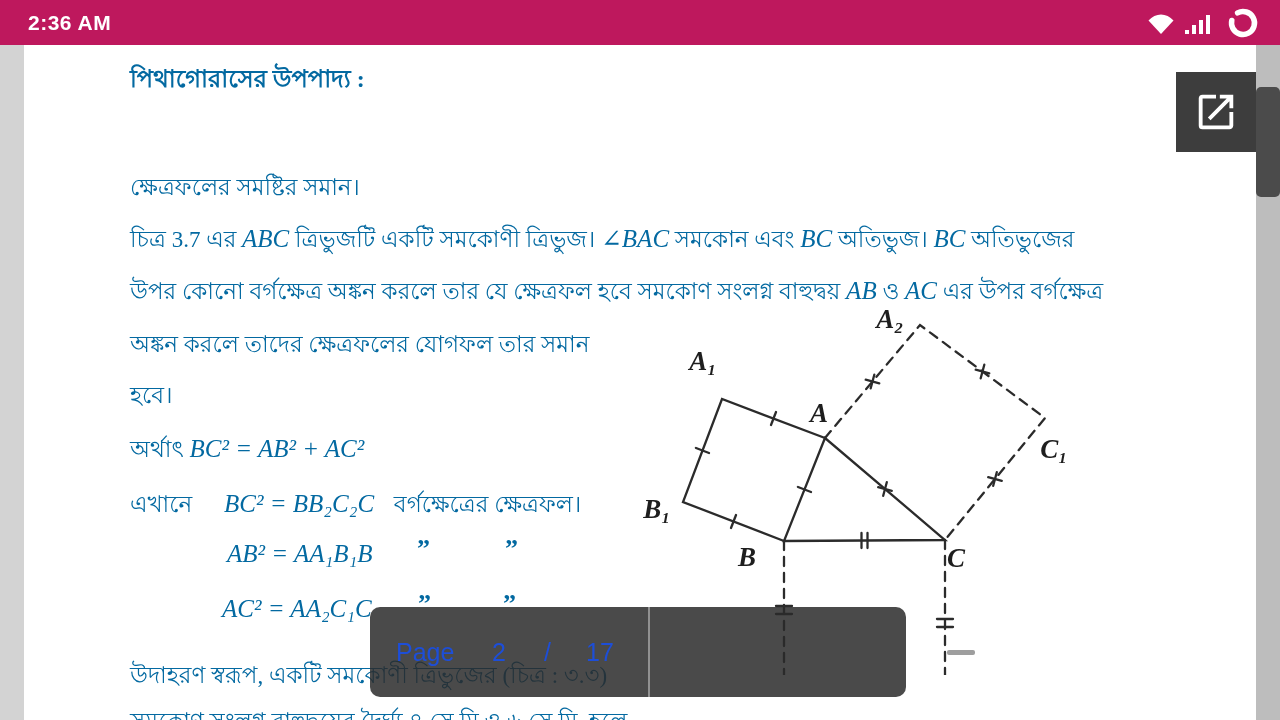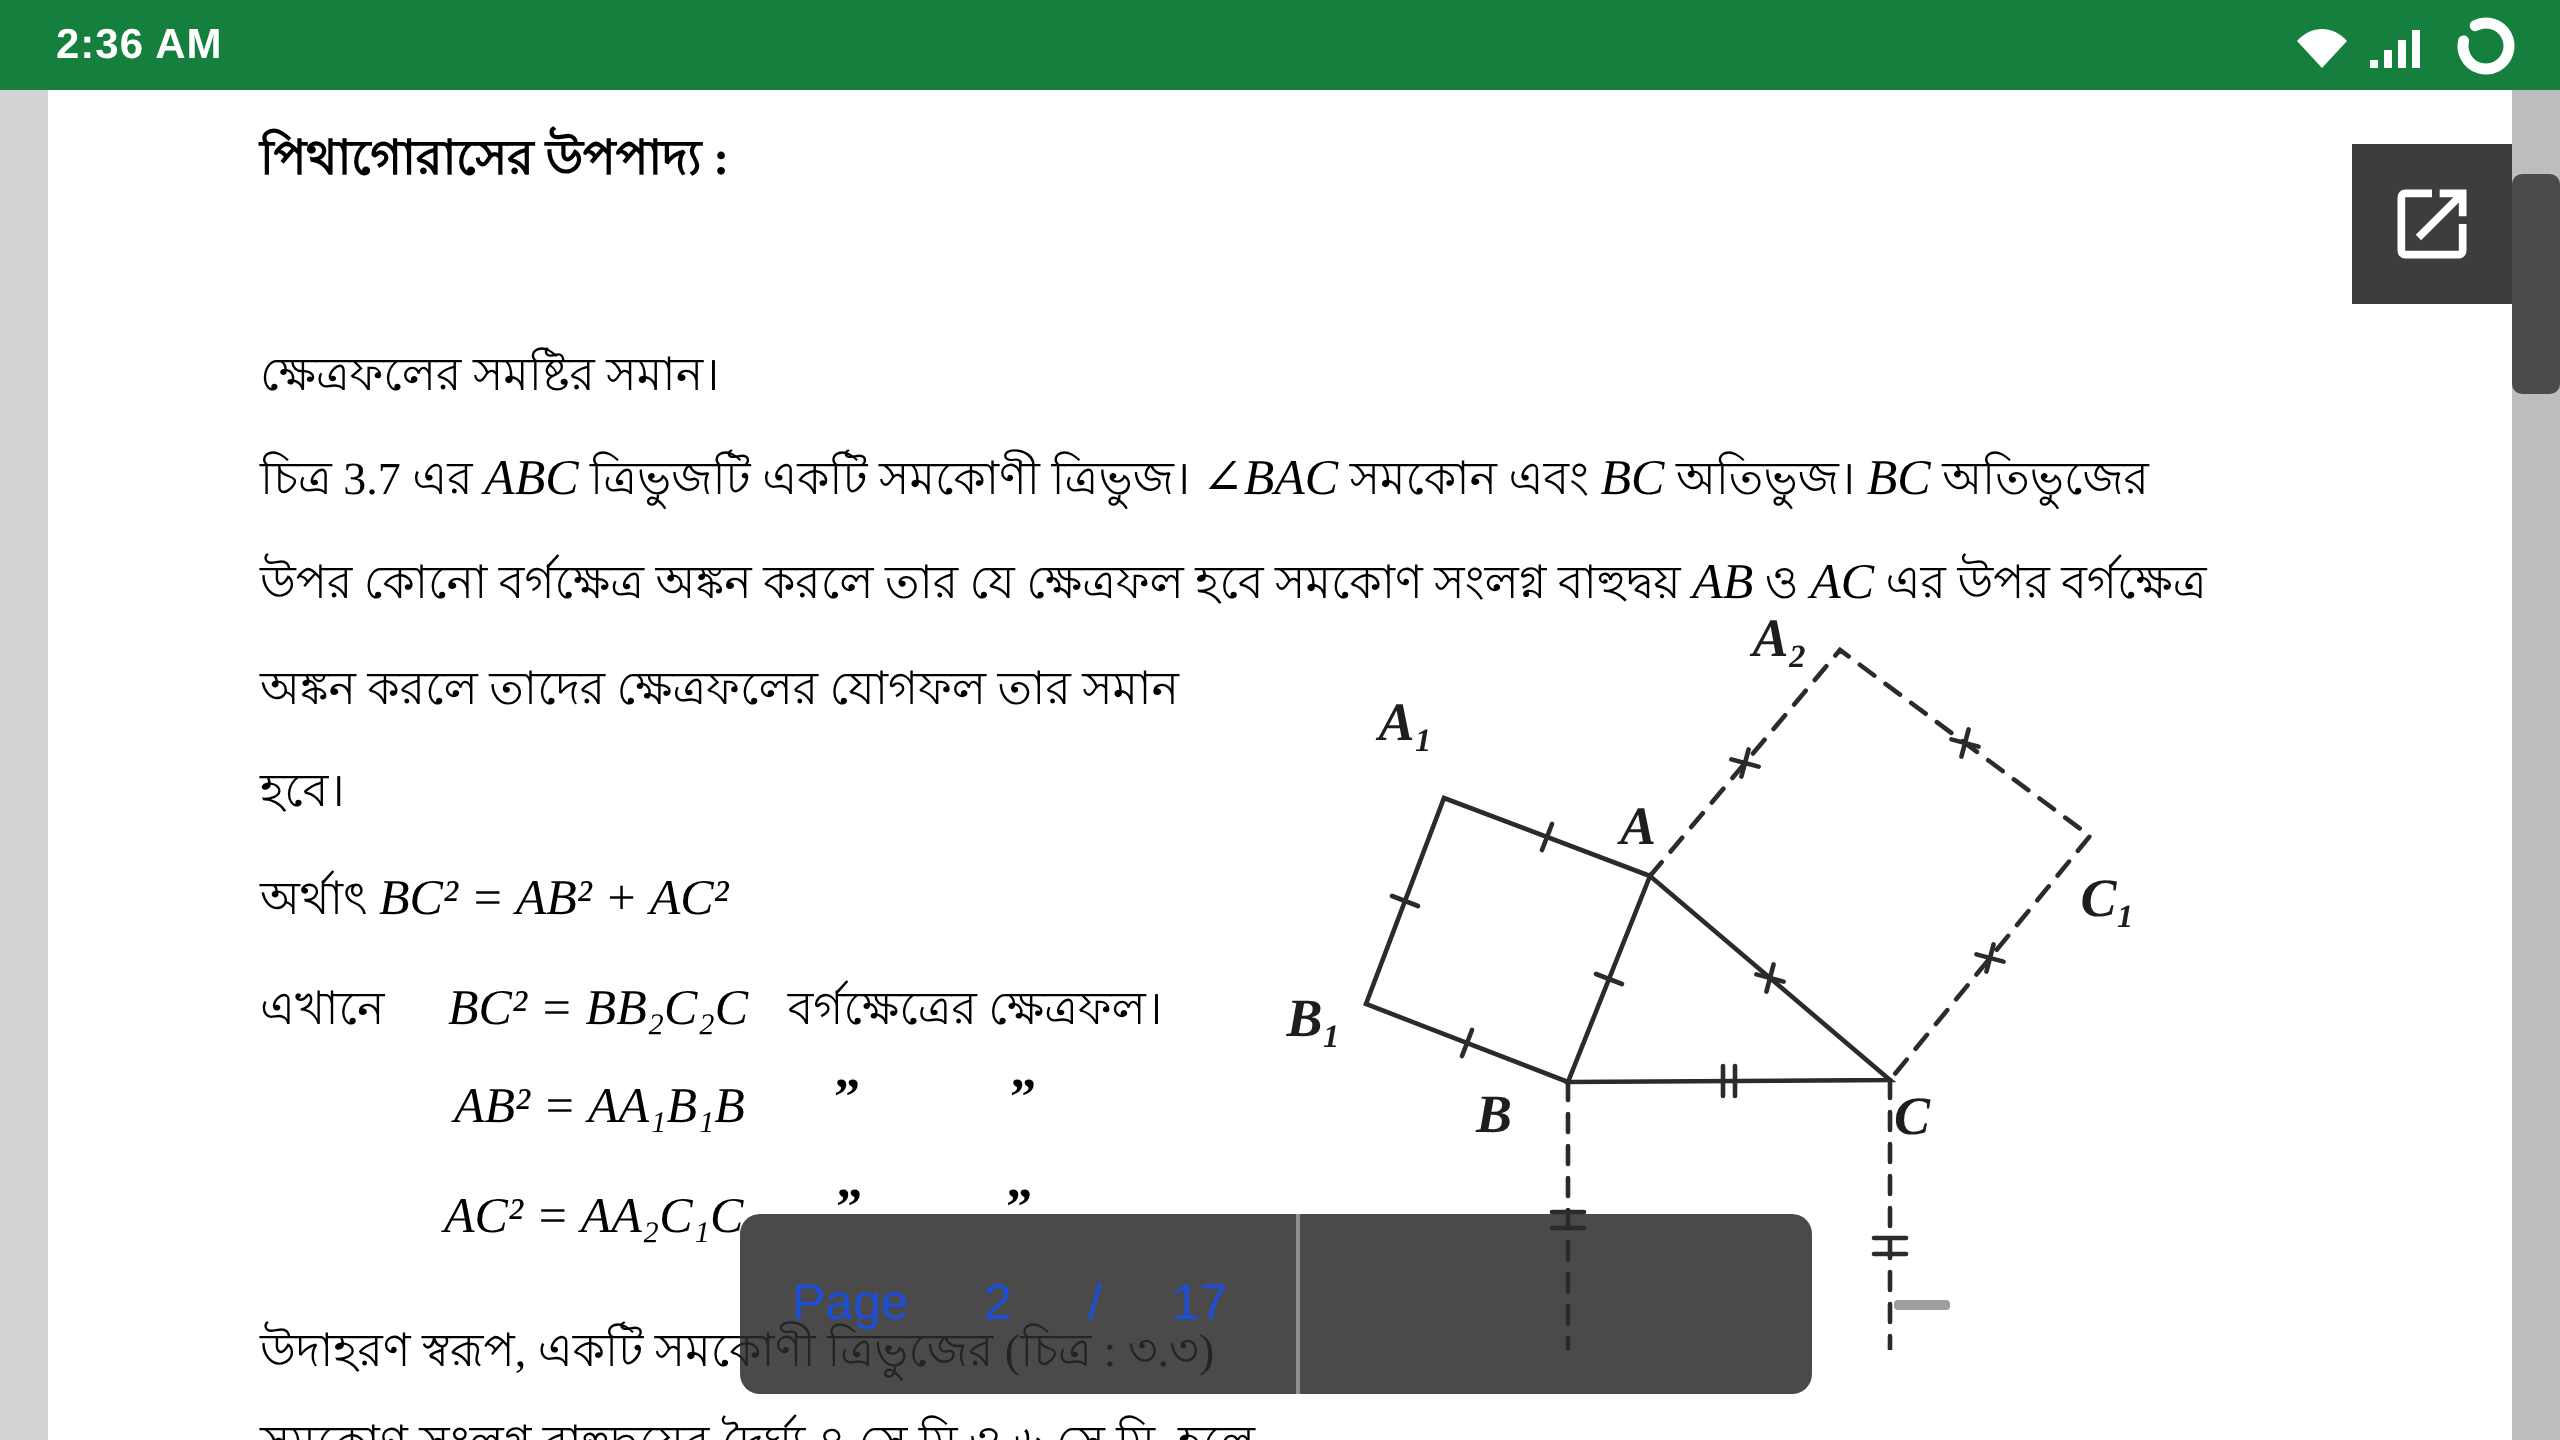--- a/index.html
+++ b/index.html
@@ -9,21 +9,21 @@
   
   .status-bar{position:absolute;left:0;top:0;width:1280px;height:45px;z-index:10;}
   .status-time{position:absolute;left:28px;top:0;height:45px;line-height:45px;
     color:#fff;font-size:21px;font-weight:bold;letter-spacing:.5px;}
   .status-icons{position:absolute;right:20px;top:0;height:45px;display:flex;
     align-items:center;gap:9px;}
 
   
   .page{position:absolute;left:24px;top:45px;width:1232px;height:675px;
     background:#fff;z-index:1;}
-  .doc-line{position:absolute;white-space:nowrap;color:#000000;
+  .doc-line{position:absolute;white-space:nowrap;color:#0369a1;
     font-family:"Liberation Serif","DejaVu Serif",serif;font-size:23px;}
   .doc-title{font-weight:bold;font-size:24px;}
   .math{font-family:"Liberation Serif","DejaVu Serif",serif;font-style:italic;
     font-size:25px;}
   .formula-line{font-family:"Liberation Serif","DejaVu Serif",serif;
     font-style:italic;font-size:25px;}
   .ditto{position:absolute;top:-6px;font-style:normal;font-weight:bold;
     font-size:26px;}
 
   
@@ -161,21 +161,21 @@
   <div class="scroll-track">
     <div class="scroll-thumb"></div>
   </div>
 
   <button class="ext-btn">
     <svg width="46" height="46" viewBox="0 0 24 24">
       <path fill="#fff" d="M19 19H5V5h7V3H5a2 2 0 0 0-2 2v14a2 2 0 0 0 2 2h14c1.1 0 2-.9 2-2v-7h-2v7zM14 3v2h3.59l-9.83 9.83 1.41 1.41L19 6.41V10h2V3h-7z"></path>
     </svg>
   </button>
 
-  <div class="status-bar" style="background: #15803d;">
+  <div class="status-bar" style="background: #be185d;">
     <span class="status-time">2:36 AM</span>
     <div class="status-icons">
       <svg width="30" height="26" viewBox="0 0 30 26">
         <path fill="#fff" d="M15 24 L2.5 10.5 C9.5 2.5 20.5 2.5 27.5 10.5 Z"></path>
       </svg>
       <svg width="32" height="26" viewBox="0 0 32 26">
         <rect x="0" y="20" width="4" height="4" fill="#fff"></rect>
         <rect x="7" y="15" width="4" height="9" fill="#fff"></rect>
         <rect x="14" y="10" width="4" height="14" fill="#fff"></rect>
         <rect x="21" y="5" width="4" height="19" fill="#fff"></rect>

